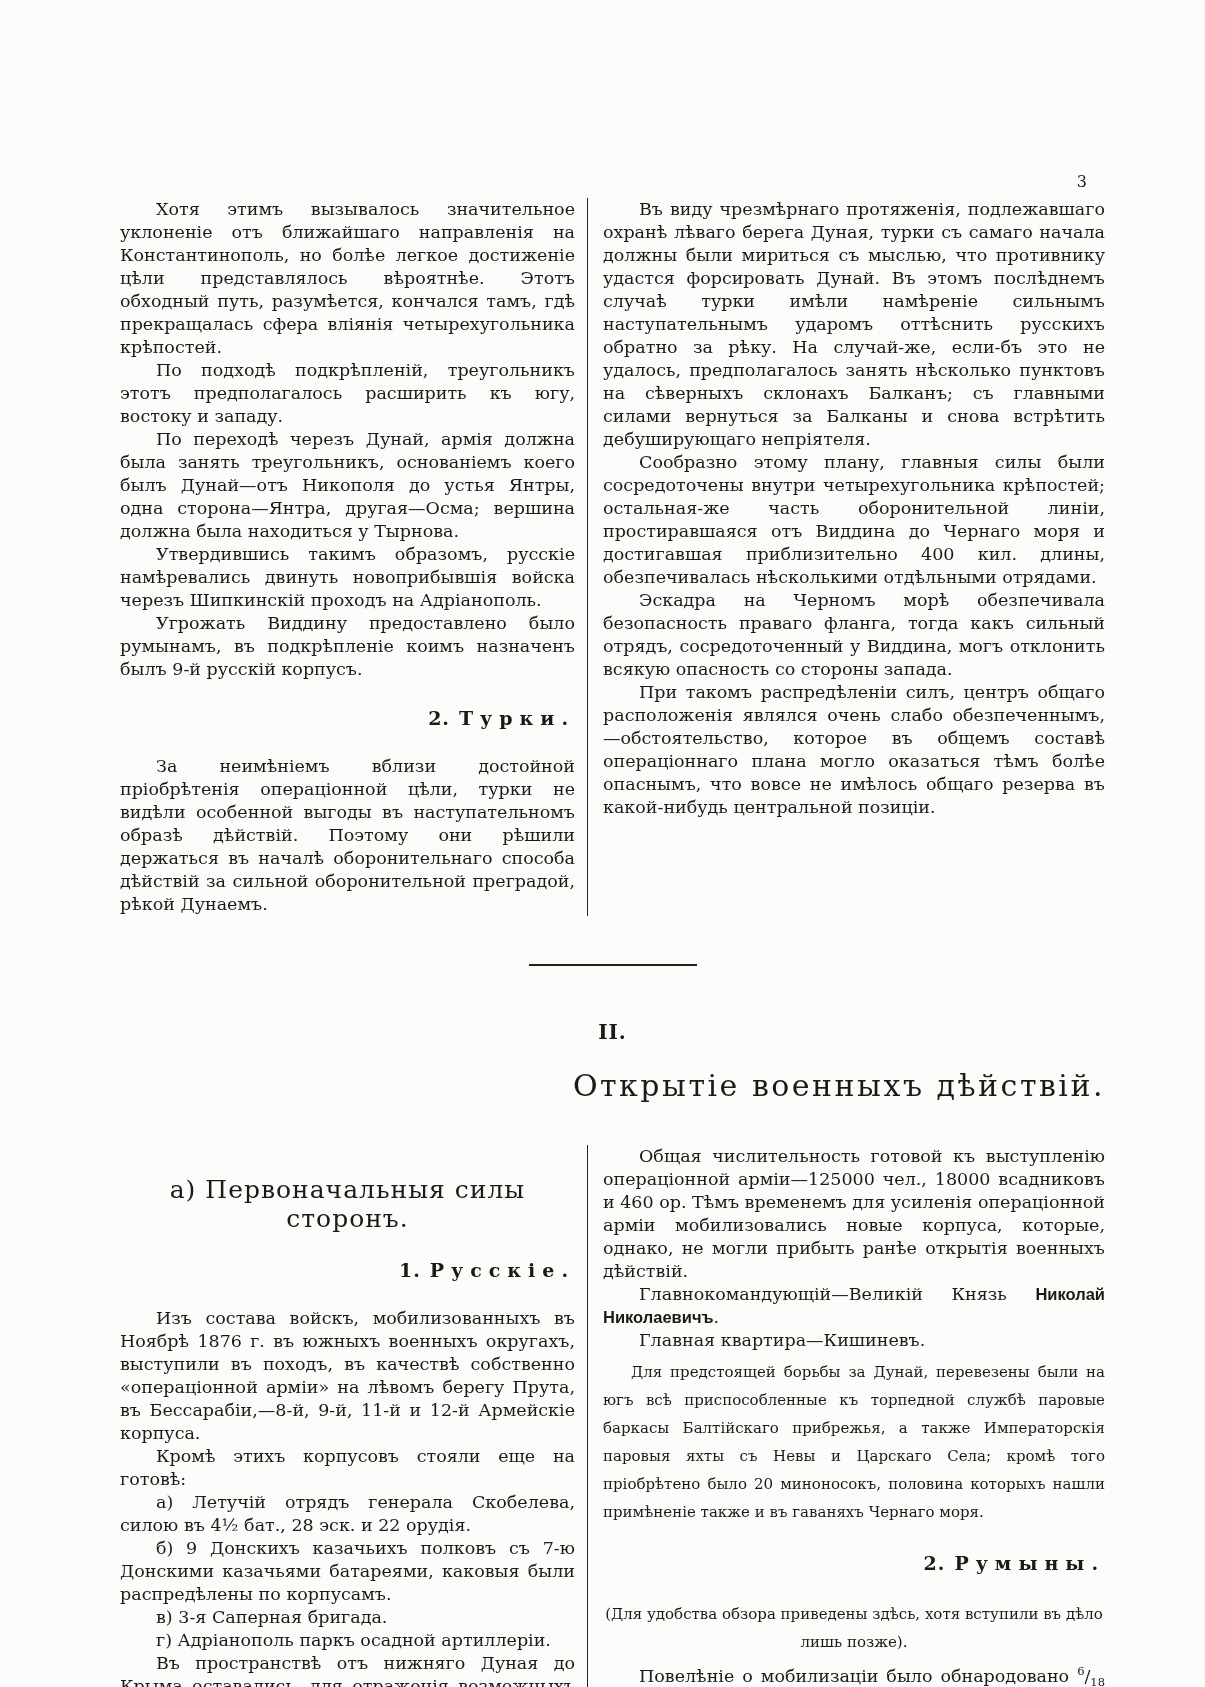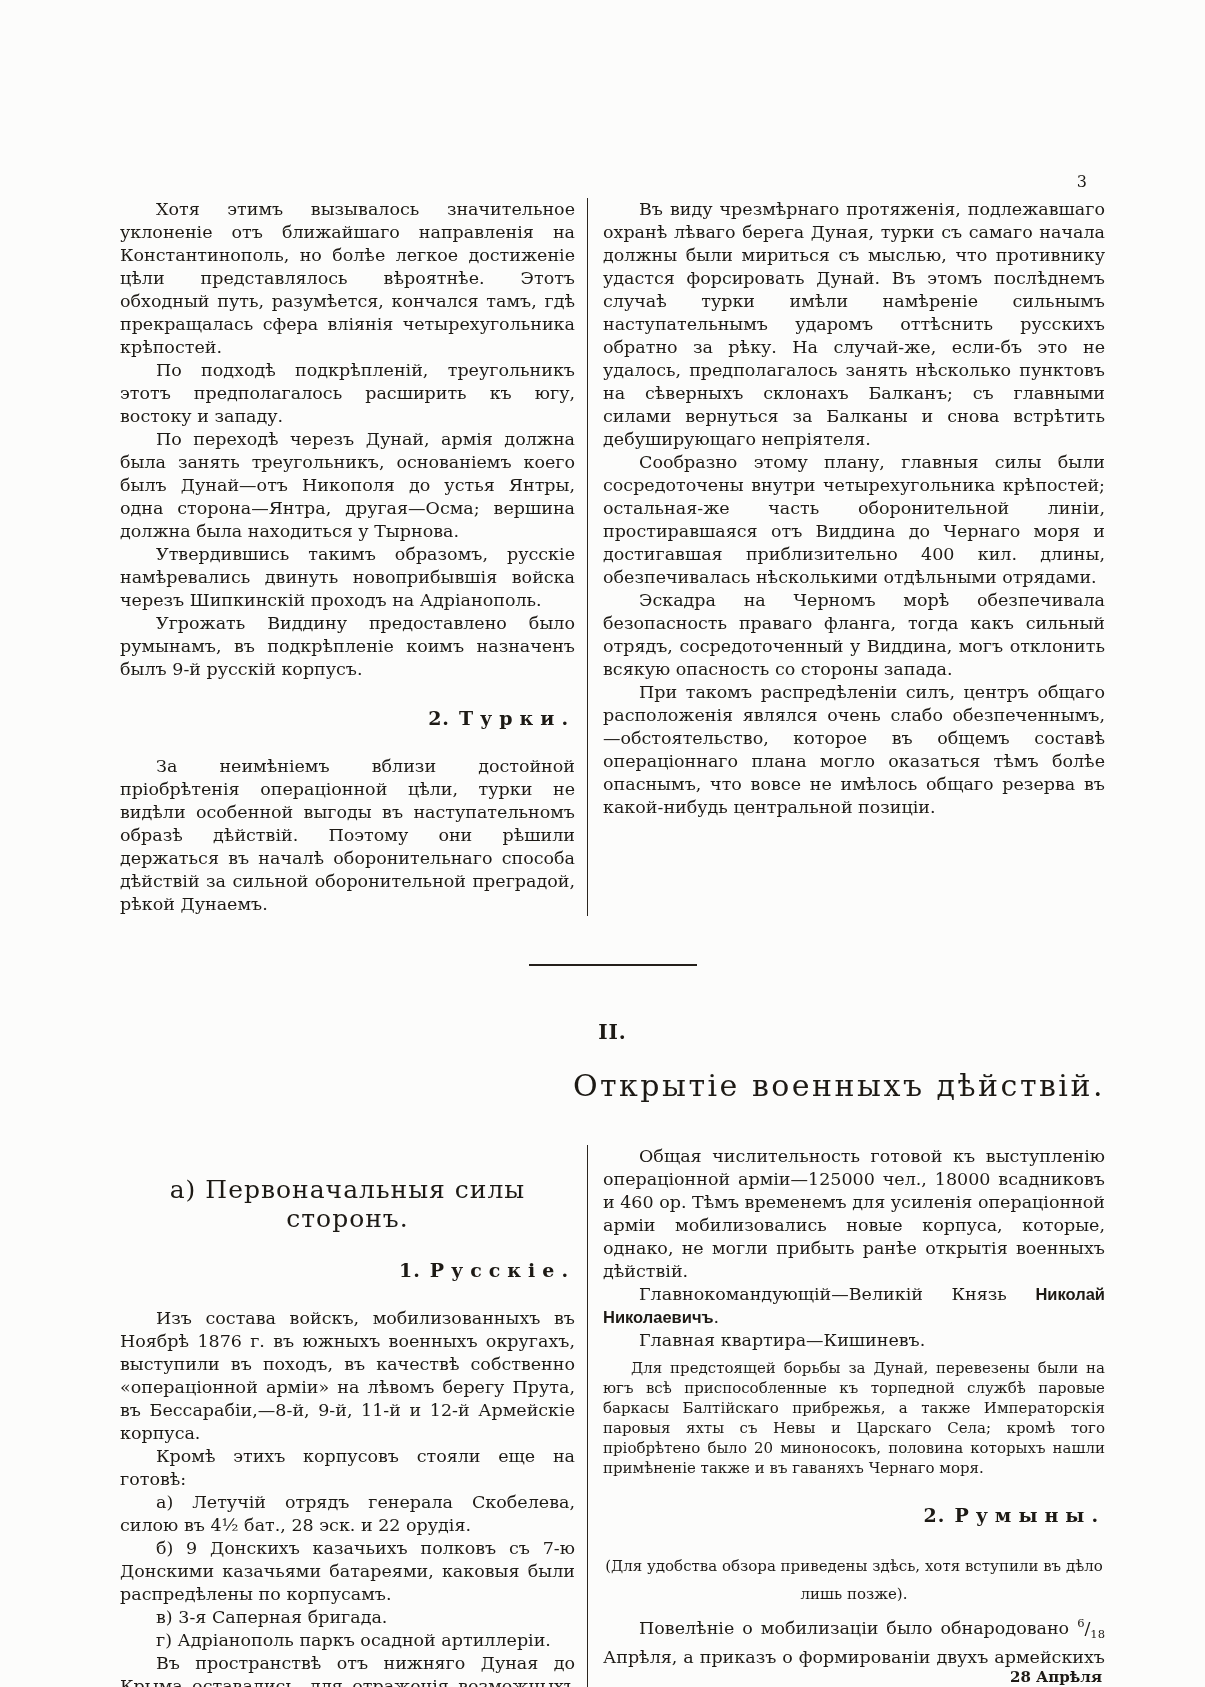--- a/index.html
+++ b/index.html
@@ -21,21 +21,21 @@
 
   .cols { display:flex; align-items:stretch; }
   .col-l { width:455px; flex:none; }
   .col-r { flex:1; border-left:1.5px solid #2b2620; margin-left:12px; padding-left:15px; }
 
   p.body {
     font-size:17.5px; line-height:23px;
     text-align:justify; text-indent:36px;
   }
   p.small {
-    font-size:15px; line-height:20px;
+    font-size:15px; line-height:28px;
     text-align:justify; text-indent:28px;
   }
   .num-heading {
     text-align:right; font-weight:bold; font-size:19px;
     margin:26px 0 26px;
   }
   .num-heading .h-num { margin-right:9px; letter-spacing:1px; }
   .num-heading .h-word { letter-spacing:7px; }
 
   .section-rule {

